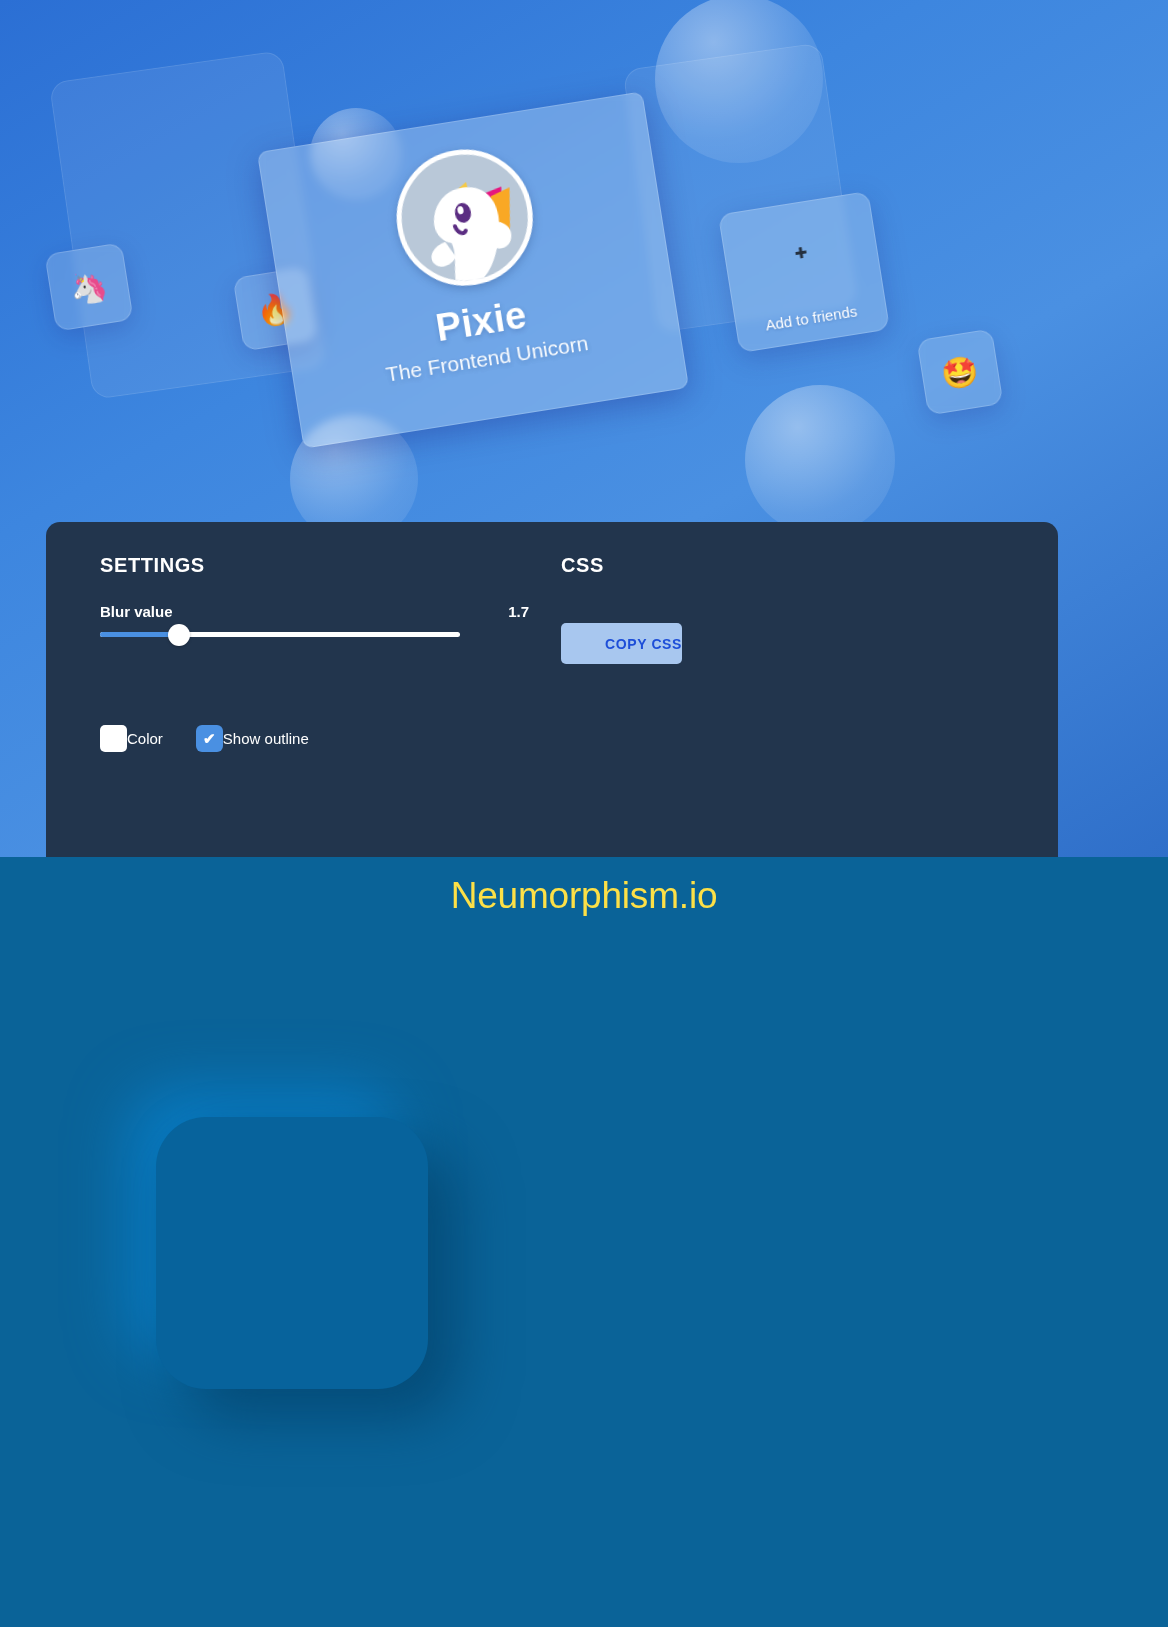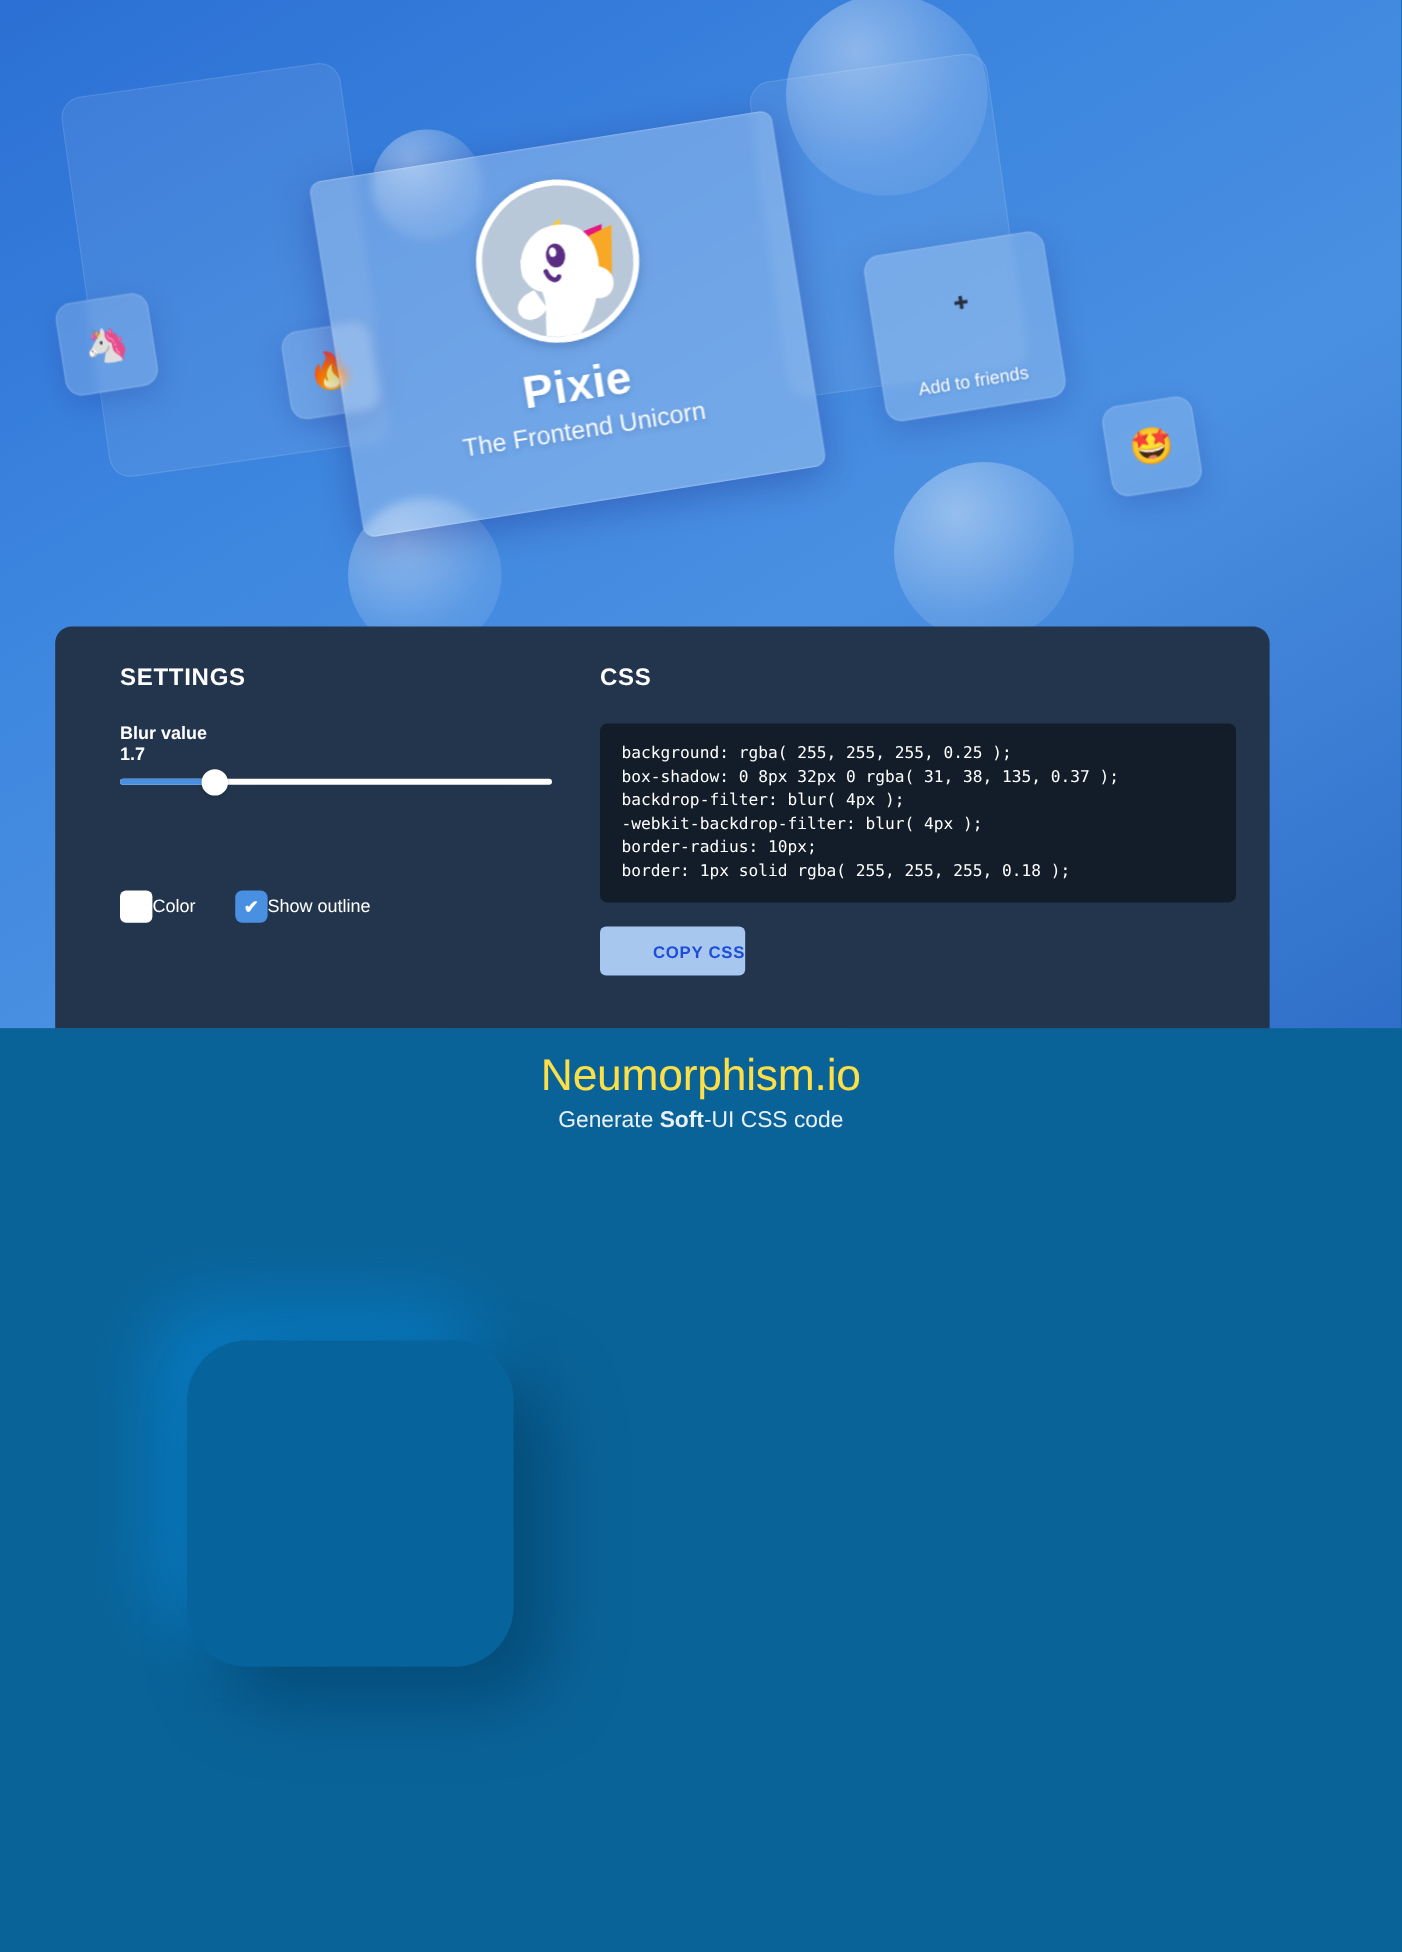--- a/index.html
+++ b/index.html
@@ -128,21 +128,20 @@
   .panel-col-right { flex: 1; padding-left: 32px; padding-top: 2px; }
   .panel-title {
     color: #ffffff; font-size: 20px; font-weight: 700;
     letter-spacing: 0.6px; margin-bottom: 26px;
   }
   .slider-row { margin-bottom: 10px; }
   .slider-head {
     display: flex; justify-content: space-between; align-items: baseline;
     color: #ffffff; font-size: 15px; font-weight: 700;
     margin-bottom: 12px;
-    flex-direction: column;
   }
   .track {
     position: relative;
     height: 5px; border-radius: 3px;
     background: #ffffff;
     width: 360px;
   }
   .track .fill {
     position: absolute; left: 0; top: 0; bottom: 0;
     background: #4a90e2; border-radius: 3px;
@@ -286,36 +285,27 @@
         <span class="check-label">Color</span>
         <div class="cbox">
           <span>✔</span>
         </div>
         <span class="check-label">Show outline</span>
       </div>
     </div>
 
     <div class="panel-col-right">
       <div class="panel-title">CSS</div>
-      <div class="code-dark">
-        <pre>background: rgba( 255, 255, 255, 0.25 );
-box-shadow: 0 8px 32px 0 rgba( 31, 38, 135, 0.37 );
-backdrop-filter: blur( 4px );
--webkit-backdrop-filter: blur( 4px );
-border-radius: 10px;
-border: 1px solid rgba( 255, 255, 255, 0.18 );</pre>
-      </div>
       <button class="copy-css-btn">COPY CSS</button>
     </div>
 
   </div>
 </div>
 
 <div class="neu-section">
 
   <div class="neu-head">
     <div class="neu-title">Neumorphism.io</div>
-    <div class="neu-sub"><span>Generate </span><b>Soft</b><span>-UI CSS code</span></div>
   </div>
 
   <div class="neu-demo" style="background: rgb(7, 99, 156); box-shadow: rgb(5, 76, 120) 29px 29px 57px, rgb(9, 122, 192) -29px -29px 57px;"></div>
 
 </div>
 
 </body></html>

